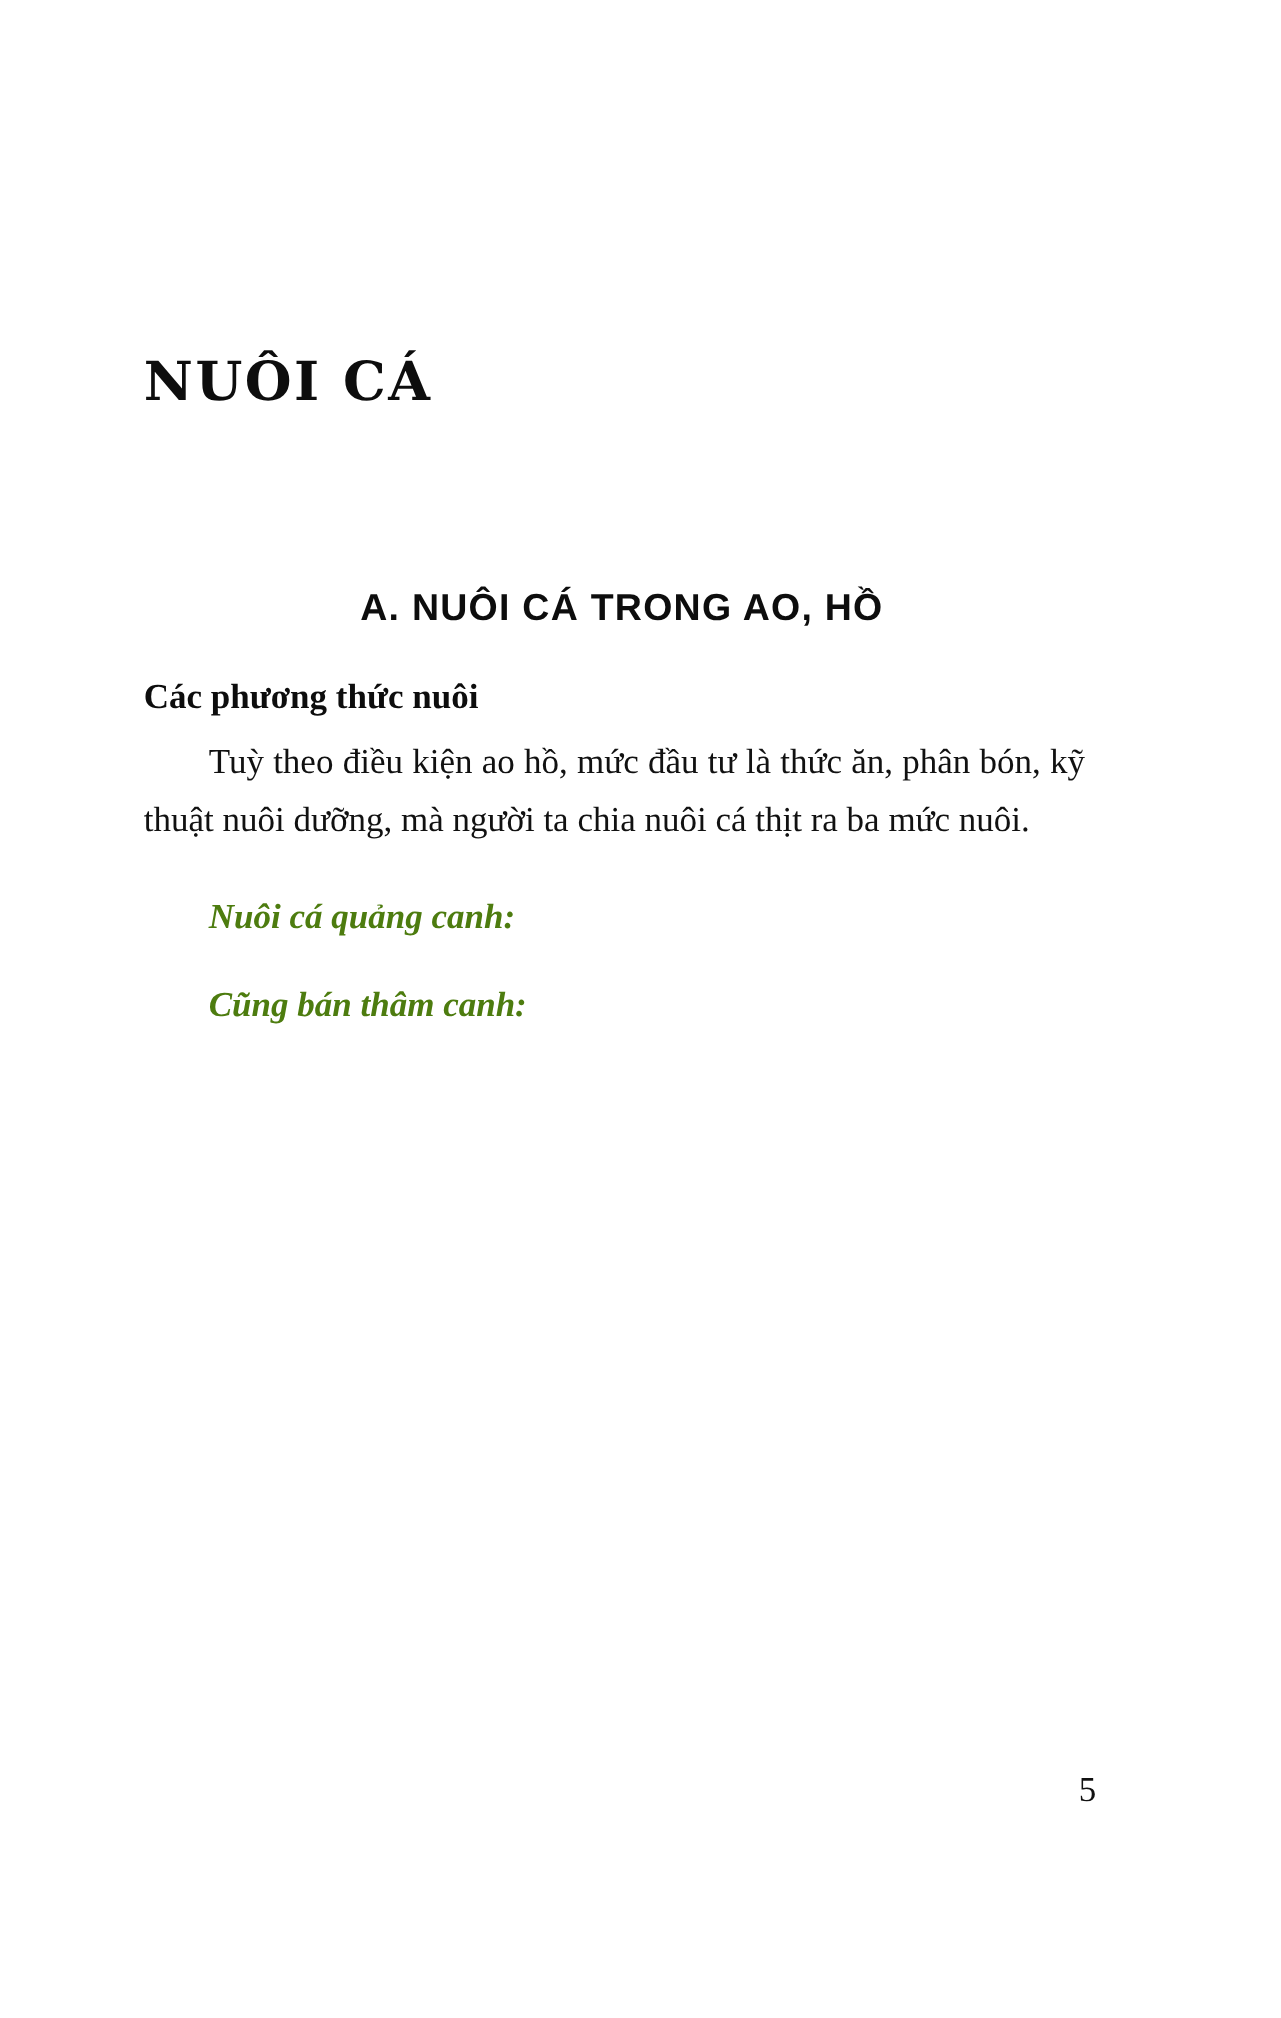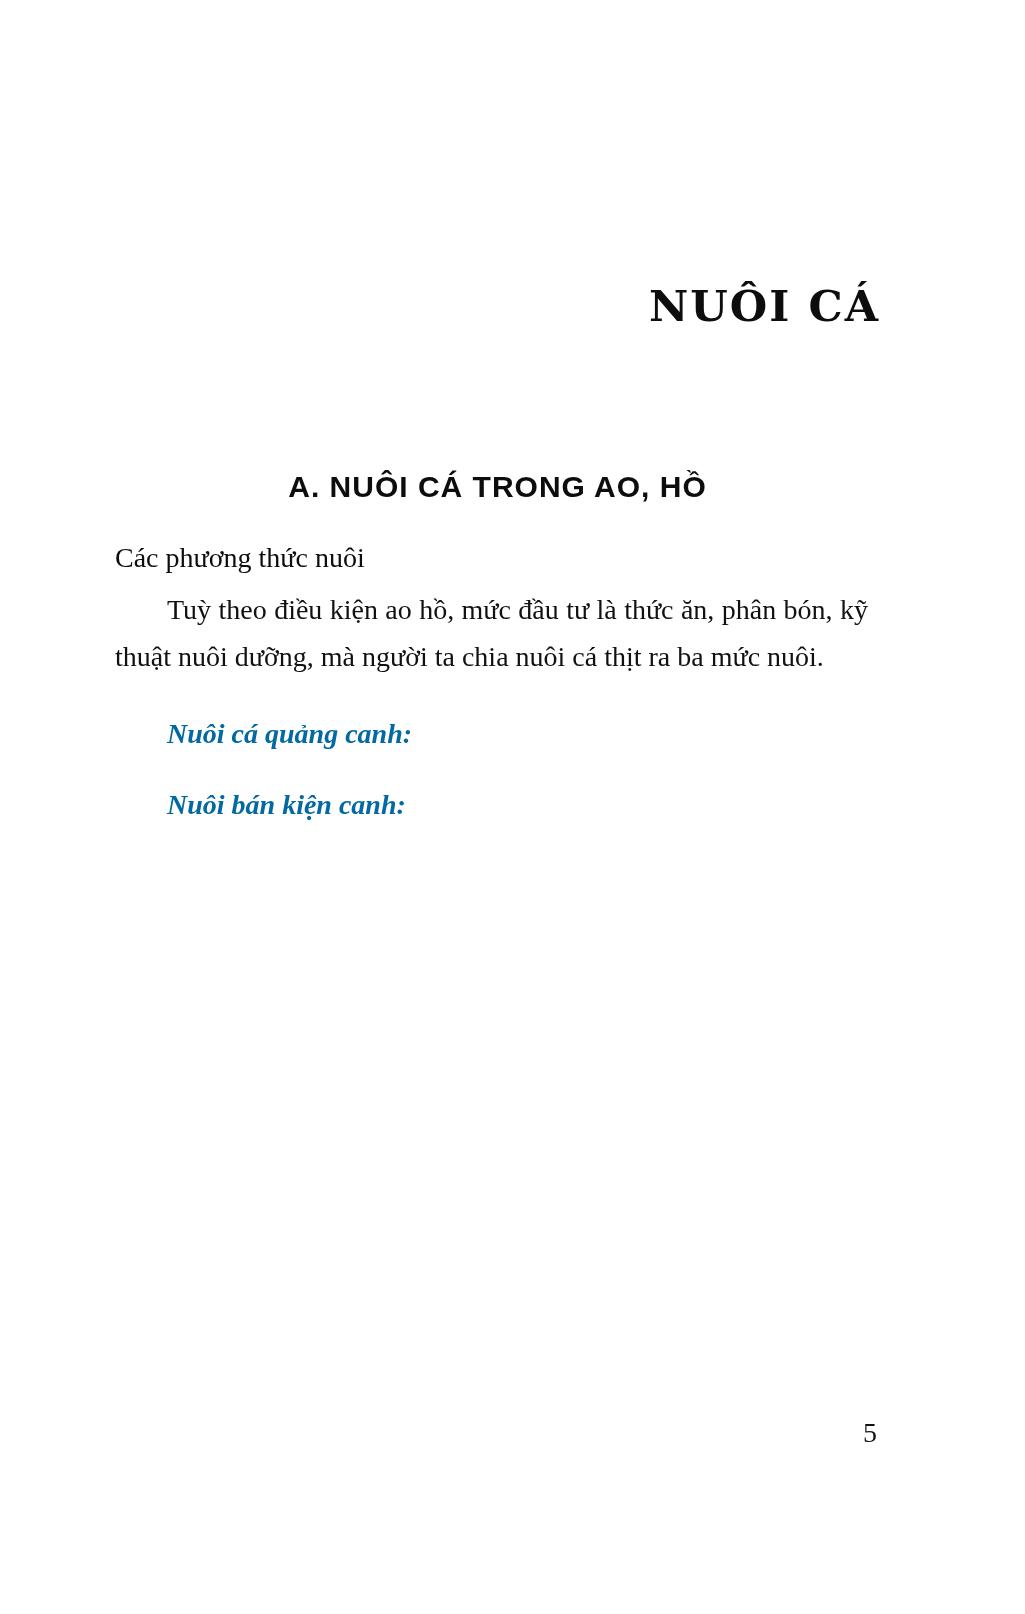--- a/index.html
+++ b/index.html
@@ -22,56 +22,56 @@
     background: #ffffff;
     overflow: hidden;
   }
   .book-title {
     margin: 0;
     padding-top: 283px;
     font-family: "DejaVu Serif", "Liberation Serif", serif;
     font-size: 43px;
     line-height: 1.1;
     font-weight: 700;
-    text-align: right;
+    text-align: left;
     letter-spacing: 2px;
     color: #0d0d0d;
   }
   .section-heading {
     margin: 140px 0 12px 0;
     font-family: "Liberation Sans", sans-serif;
     font-size: 30px;
     line-height: 1.15;
     font-weight: 700;
     text-align: center;
     letter-spacing: 1px;
     color: #0d0d0d;
   }
   .subheading {
     margin: 36px 0 0 0;
     font-size: 28px;
     line-height: 1.2;
-    font-weight: 400;
+    font-weight: 700;
     color: #0d0d0d;
   }
   p.body-para {
     margin: 12px 12px 0 0;
     font-size: 28px;
     line-height: 47px;
     text-align: justify;
     text-indent: 52px;
     color: #111111;
   }
   .method-heading {
     margin: 36px 0 0 52px;
     font-size: 28px;
     line-height: 1.25;
     font-weight: 700;
     font-style: italic;
-    color: #0369a1;
+    color: #4d7c0f;
   }
   .page-number {
     position: absolute;
     top: 1416px;
     right: 148px;
     font-size: 28px;
     line-height: 1.2;
     color: #111111;
   }
 </style>
@@ -84,20 +84,20 @@
 
   <h2 class="section-heading">A. NUÔI CÁ TRONG AO, HỒ</h2>
 
   <h3 class="subheading">Các phương thức nuôi</h3>
 
   <p class="body-para">Tuỳ theo điều kiện ao hồ, mức đầu tư là thức ăn, phân bón, kỹ thuật nuôi dưỡng, mà người ta chia nuôi cá thịt ra ba mức nuôi.</p>
 
   <h4 class="method-heading">Nuôi cá quảng canh:</h4>
 
 
-  <h4 class="method-heading">Nuôi bán kiện canh:</h4>
+  <h4 class="method-heading">Cũng bán thâm canh:</h4>
 
 
 
 
   <div class="page-number">5</div>
 
 </div>
 
 </body></html>

